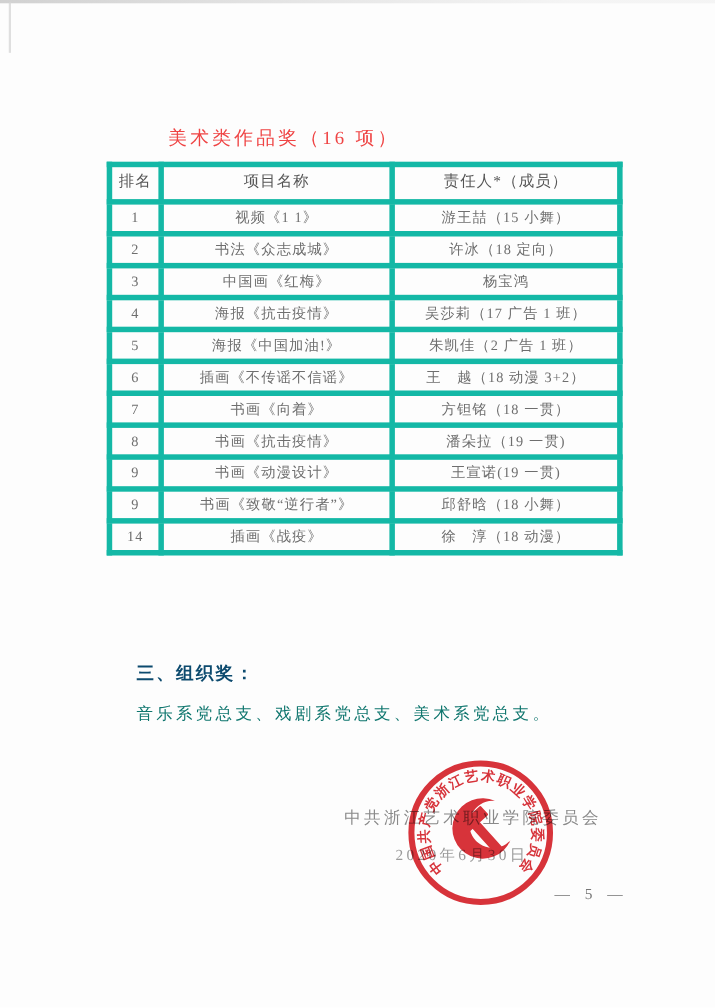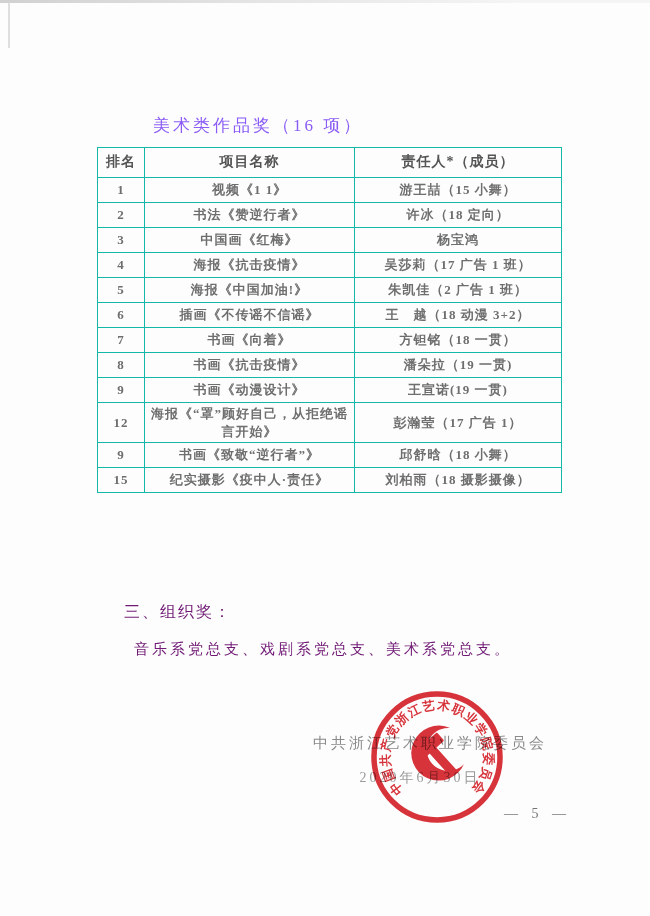--- a/index.html
+++ b/index.html
@@ -14,52 +14,52 @@
     position:absolute;top:0;left:0;width:650px;height:3px;
     background:linear-gradient(to right,#c9c9c9,#e3e3e3 45%,#f3f3f3 80%);
     opacity:.85;
   }
   .scan-edge-left{
     position:absolute;top:2px;left:8px;width:2px;height:46px;
     background:#d7d7d7;opacity:.8;
   }
   .doc-title{
     position:absolute;top:114px;left:0;width:516px;
-    text-align:center;font-size:17px;color:#8b5cf6;
+    text-align:center;font-size:17px;color:#ef4444;
     letter-spacing:3px;
   }
   table.awards{
     position:absolute;left:97px;top:147px;
     width:464px;border-collapse:collapse;
     font-size:13px;color:#6e6e6e;table-layout:fixed;
   }
   table.awards th,table.awards td{
-    border:1px solid #14b8a6;
-    font-weight:bold;
+    border:5px solid #14b8a6;
+    font-weight:normal;
     padding:2px 3px;
     line-height:1.35;
     letter-spacing:1px;
   }
   table.awards th{
     height:25px;font-size:14px;color:#555;text-align:center;
   }
   col.c-rank{width:47px;}
   col.c-project{width:210px;}
   col.c-person{width:207px;}
   td.rank,td.project{text-align:center;}
   td.person{text-align:center;padding-left:8px;}
   table.awards tbody td{height:20px;}
   .section-heading{
     position:absolute;left:124px;top:602px;
-    font-size:16px;font-weight:normal;color:#701a75;
+    font-size:16px;font-weight:bold;color:#0c4a6e;
     letter-spacing:2px;
   }
   .section-body{
-    position:absolute;left:134px;top:640px;
-    font-size:15px;color:#701a75;letter-spacing:3px;
+    position:absolute;left:124px;top:640px;
+    font-size:15px;color:#0f766e;letter-spacing:3px;
   }
   .sig-org{
     position:absolute;left:0;top:734px;width:650px;
     text-align:center;padding-left:210px;box-sizing:border-box;
     font-size:15px;color:#8a8a8a;letter-spacing:3px;
   }
   .sig-date{
     position:absolute;left:0;top:769px;width:650px;
     text-align:center;padding-left:190px;box-sizing:border-box;
     font-size:14px;color:#9a9a9a;letter-spacing:3px;
@@ -95,21 +95,21 @@
     </tr>
   </thead>
   <tbody>
       <tr>
         <td class="rank">1</td>
         <td class="project">视频《1  1》</td>
         <td class="person">游王喆（15 小舞）</td>
       </tr>
       <tr>
         <td class="rank">2</td>
-        <td class="project">书法《赞逆行者》</td>
+        <td class="project">书法《众志成城》</td>
         <td class="person">许冰（18 定向）</td>
       </tr>
       <tr>
         <td class="rank">3</td>
         <td class="project">中国画《红梅》</td>
         <td class="person">杨宝鸿</td>
       </tr>
       <tr>
         <td class="rank">4</td>
         <td class="project">海报《抗击疫情》</td>
@@ -134,33 +134,28 @@
         <td class="rank">8</td>
         <td class="project">书画《抗击疫情》</td>
         <td class="person">潘朵拉（19 一贯)</td>
       </tr>
       <tr>
         <td class="rank">9</td>
         <td class="project">书画《动漫设计》</td>
         <td class="person">王宣诺(19 一贯)</td>
       </tr>
       <tr>
-        <td class="rank">12</td>
-        <td class="project">海报《“罩”顾好自己，从拒绝谣言开始》</td>
-        <td class="person">彭瀚莹（17 广告 1）</td>
-      </tr>
-      <tr>
         <td class="rank">9</td>
         <td class="project">书画《致敬“逆行者”》</td>
         <td class="person">邱舒晗（18 小舞）</td>
       </tr>
       <tr>
-        <td class="rank">15</td>
-        <td class="project">纪实摄影《疫中人·责任》</td>
-        <td class="person">刘柏雨（18 摄影摄像）</td>
+        <td class="rank">14</td>
+        <td class="project">插画《战疫》</td>
+        <td class="person">徐　淳（18 动漫）</td>
       </tr>
     </tbody>
 </table>
 
 <div class="section-heading">三、组织奖：</div>
 <div class="section-body">音乐系党总支、戏剧系党总支、美术系党总支。</div>
 
 <div class="sig-org">中共浙江艺术职业学院委员会</div>
 <div class="sig-date">2020年6月30日</div>
 

